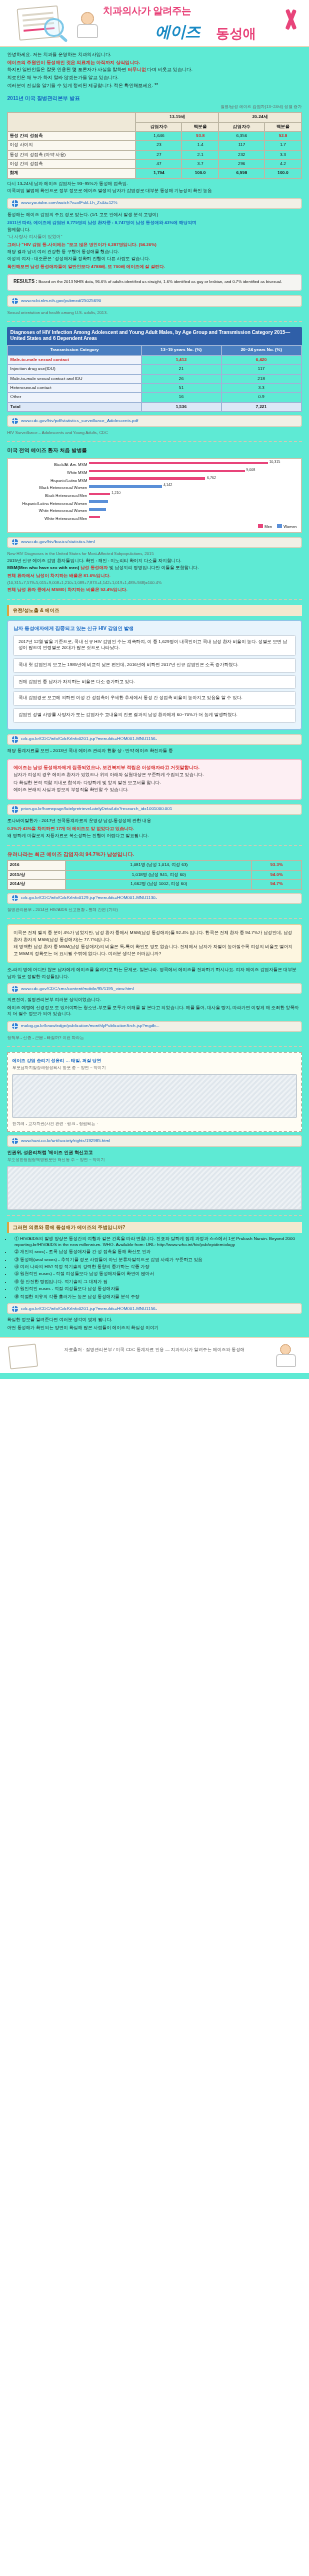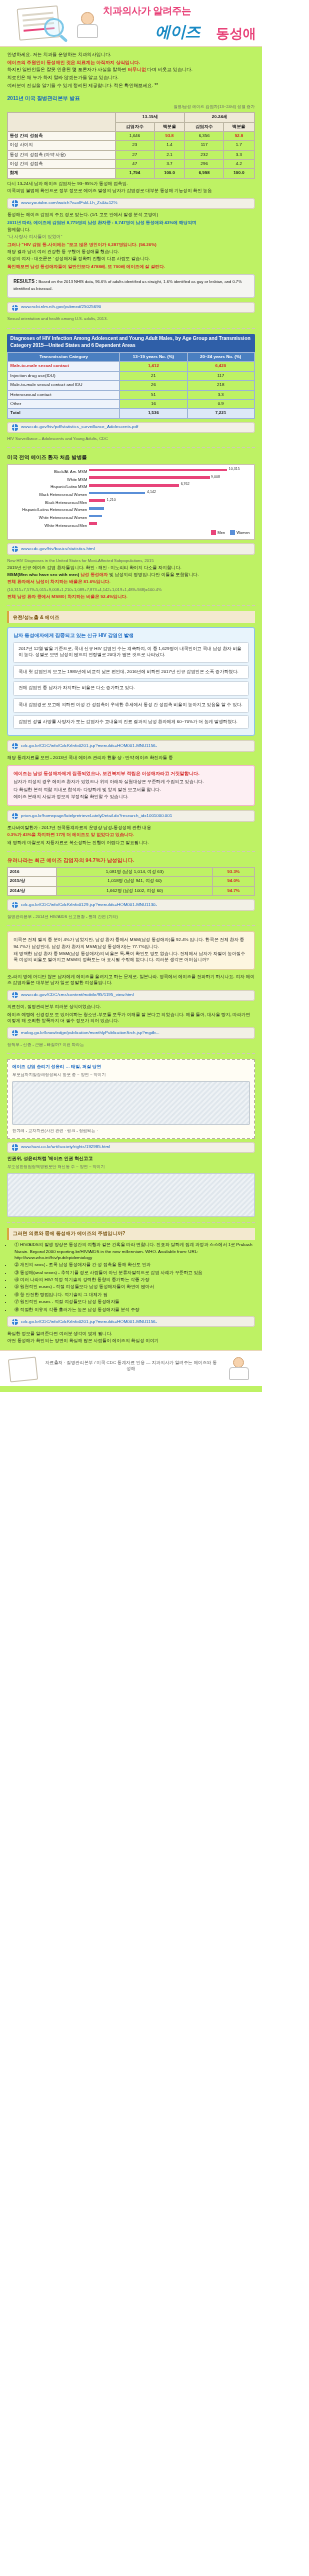--- a/index.html
+++ b/index.html
@@ -7,23 +7,23 @@
   html, body { margin:0; padding:0; }
   body {
     width:309px;
     font-family:"Liberation Sans", sans-serif;
     background:#ffffff;
     color:#222;
     font-size:4.6px;
     line-height:1.45;
   }
   .page {
-    width:262px;
+    width:309px;
     position:relative;
-    background:#bef264;
+    background:#5eead4;
     padding:0 0 5.2px 0;
   }
 
   
   .header {
     position:relative;
     height:47px;
     background:#ffffff;
     border-bottom:1px solid #e8d7b8;
     overflow:hidden;

